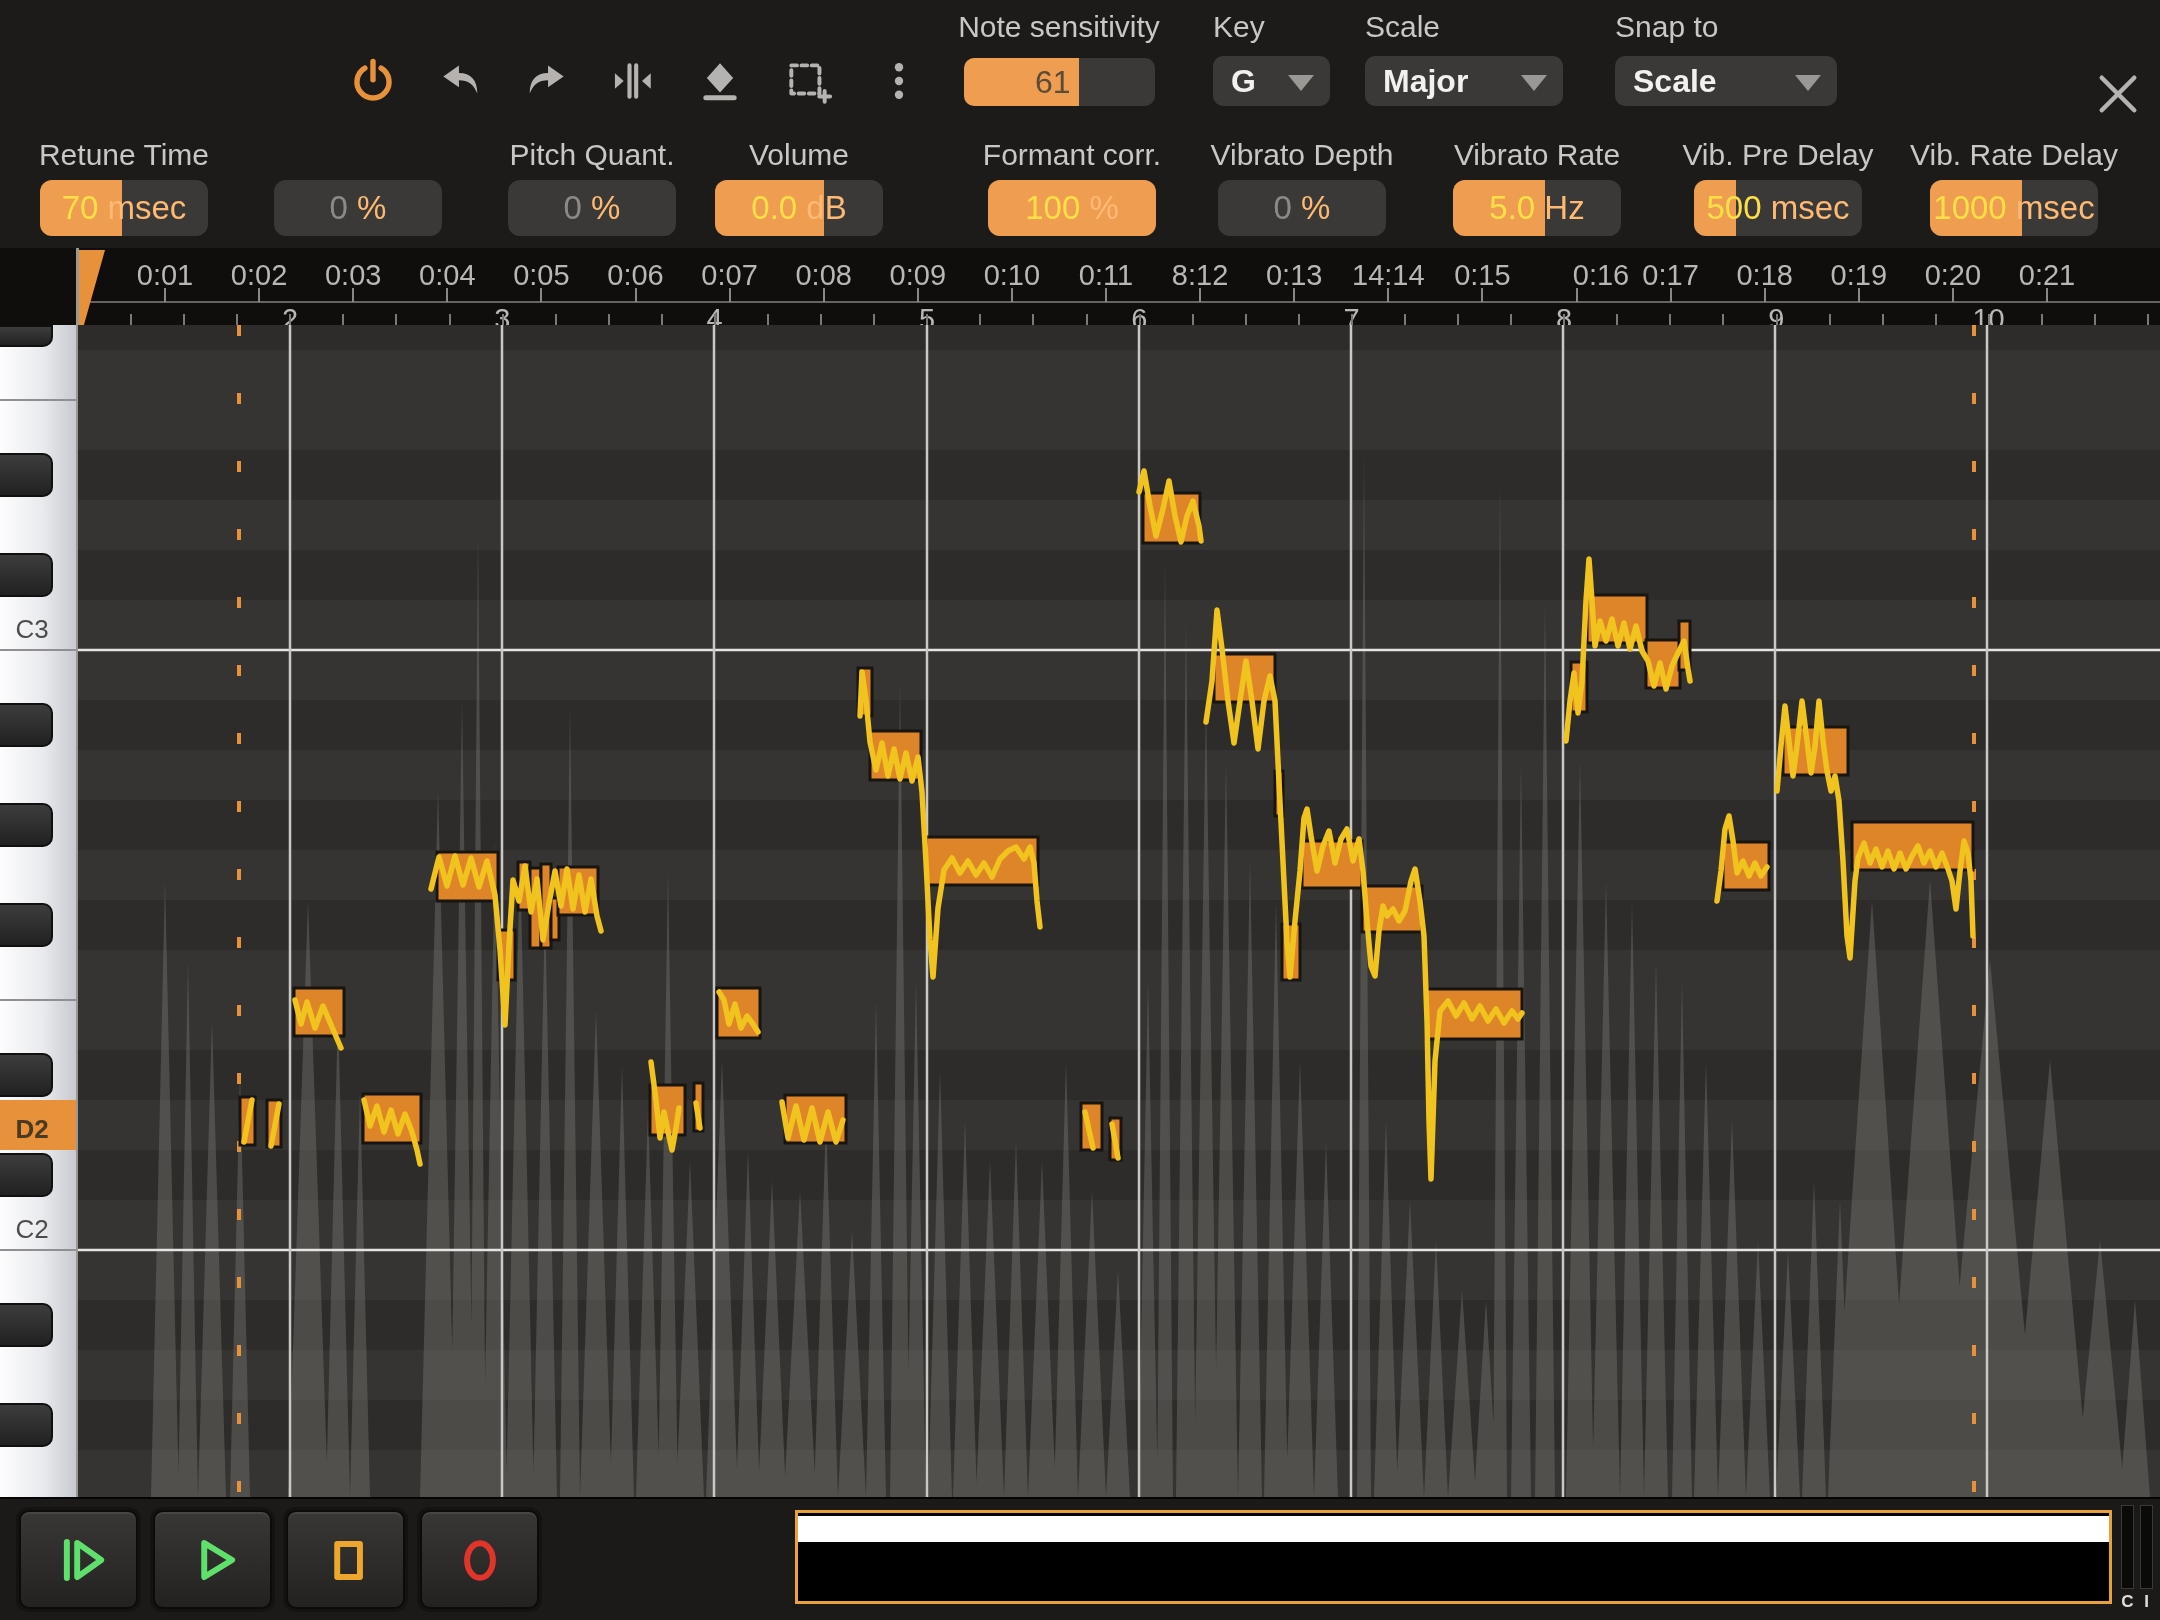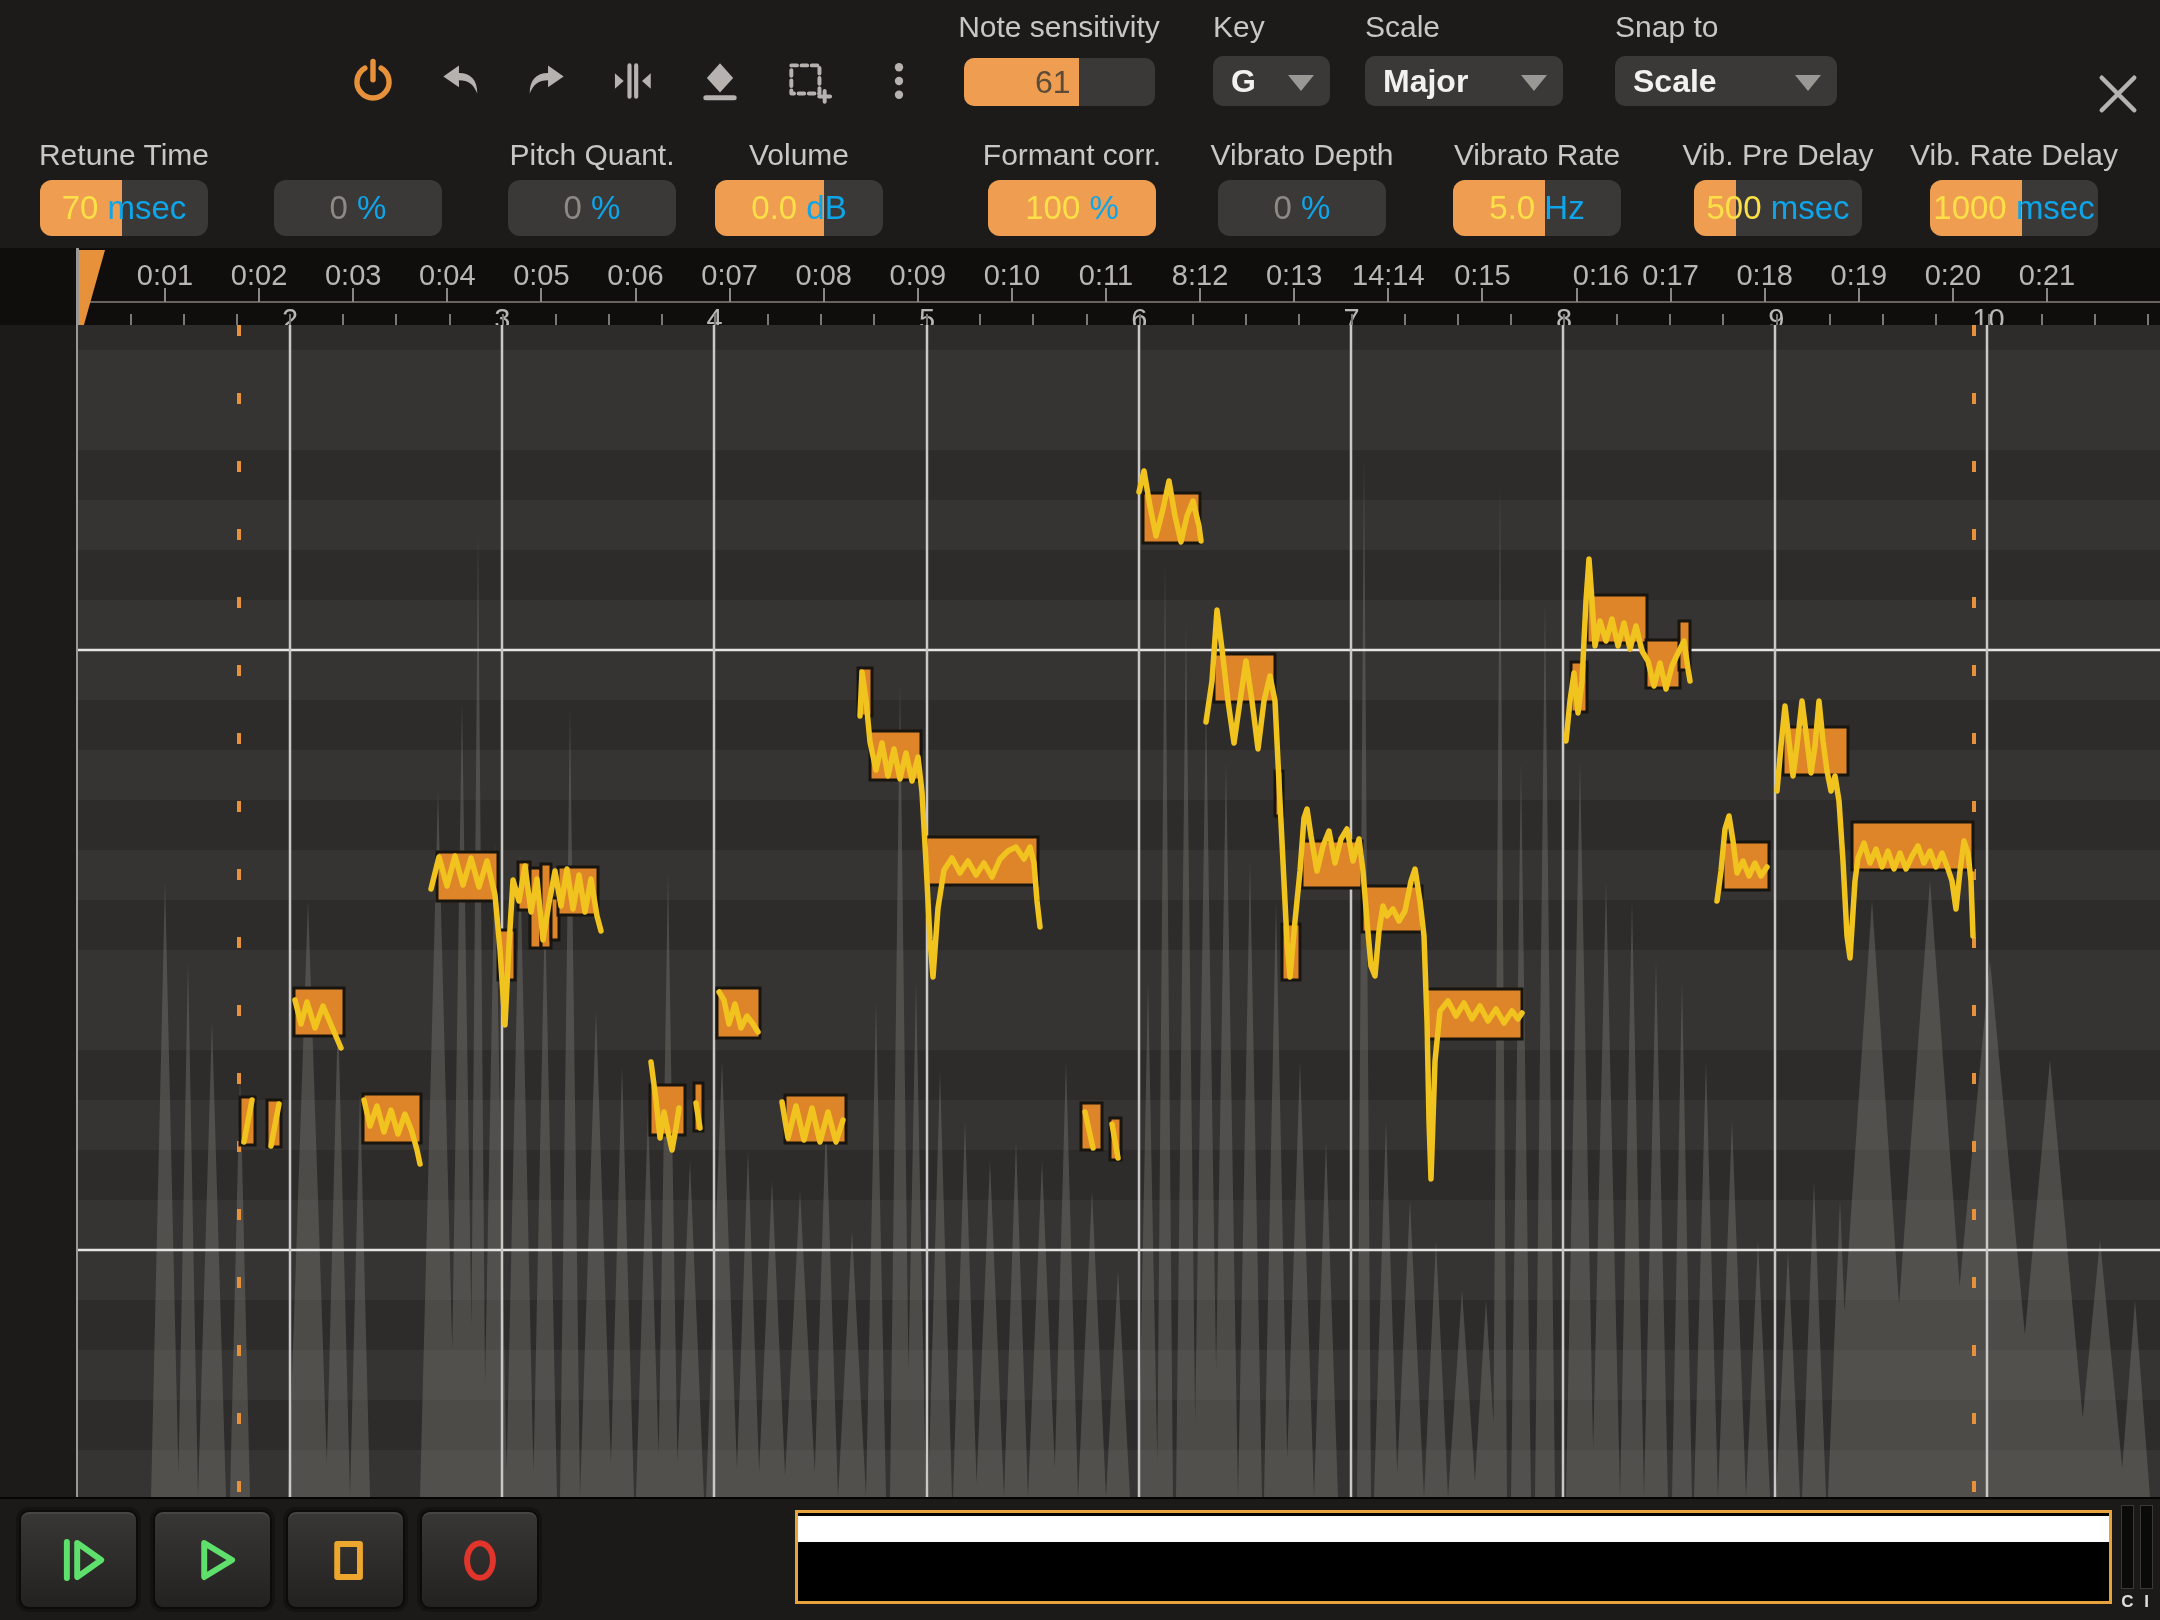--- a/index.html
+++ b/index.html
@@ -15,21 +15,21 @@
   .ns-val{position:absolute;top:0;line-height:48px;font-size:32px;color:#5a4c38;text-align:right;}
   .dd{top:56px;height:50px;background:#3b3937;border-radius:10px;color:#fff;}
   .dd .dd-txt{position:absolute;left:18px;top:0;line-height:50px;font-size:32px;font-weight:bold;color:#f2f1ef;}
   .dd .tri{position:absolute;right:16px;top:19px;width:0;height:0;border-left:13px solid transparent;
            border-right:13px solid transparent;border-top:16px solid #9a9895;}
   
   .p-label{top:138px;height:36px;font-size:30px;color:#c9c7c5;text-align:center;white-space:nowrap;}
   .p-box{top:180px;width:168px;height:56px;background:#3b3937;border-radius:12px;overflow:hidden;}
   .p-box .fill{position:absolute;left:0;top:0;bottom:0;background:#ef9d50;}
   .p-txt{position:absolute;left:0;right:0;top:0;line-height:56px;font-size:33px;text-align:center;white-space:nowrap;}
-  .p-val{color:#fde047;} .p-val.off{color:#8d8a86;} .p-unit{color:#0ea5e9;}
+  .p-val{color:#fde047;} .p-val.off{color:#8d8a86;} .p-unit{color:#fdba74;}
   
   #ruler{left:0;top:248px;width:2160px;height:77px;background:#0f0e0d;}
   .sec-lab{top:11px;width:90px;margin-left:-45px;font-size:29px;color:#b9b7b5;text-align:center;}
   .sec-tick{top:40px;width:2px;height:14px;background:#8a8885;}
   .bar-lab{top:55px;width:60px;margin-left:-30px;font-size:29px;color:#b9b7b5;text-align:center;}
   .sub-tick{top:66px;width:2px;height:11px;background:#7b7976;}
   #ruler-sep{top:53px;left:78px;right:0;height:2px;background:#67645f;}
   #playhead{left:78px;top:2px;width:27px;height:75px;background:#e8913b;
             clip-path:polygon(0 0,100% 0,22% 100%,0 100%);}
   
@@ -260,20 +260,40 @@
         <div class="sub-tick abs" style="left: 1829px;"></div>
         <div class="sub-tick abs" style="left: 1882px;"></div>
         <div class="sub-tick abs" style="left: 1935px;"></div>
         <div class="sub-tick abs" style="left: 1988px;"></div>
         <div class="sub-tick abs" style="left: 2041px;"></div>
         <div class="sub-tick abs" style="left: 2094px;"></div>
         <div class="sub-tick abs" style="left: 2147px;"></div>
       </div>
   </div>
 
+  <div id="piano" class="abs">
+      <div class="bkey abs" style="top: 0px; height: 22px; border-radius: 0px 0px 10px;"></div>
+      <div class="bkey abs" style="top: 128px;"></div>
+      <div class="bkey abs" style="top: 228px;"></div>
+      <div class="bkey abs" style="top: 378px;"></div>
+      <div class="bkey abs" style="top: 478px;"></div>
+      <div class="bkey abs" style="top: 578px;"></div>
+      <div class="bkey abs" style="top: 728px;"></div>
+      <div class="bkey abs" style="top: 828px;"></div>
+      <div class="bkey abs" style="top: 978px;"></div>
+      <div class="bkey abs" style="top: 1078px;"></div>
+      <div class="abs" id="d2hl" style="left: 0px; top: 775px; width: 78px; height: 50px; background: rgb(232, 145, 59);"></div>
+      <div class="pk-sep abs" style="top: 74px;"></div>
+      <div class="pk-sep abs" style="top: 324px;"></div>
+      <div class="pk-sep abs" style="top: 674px;"></div>
+      <div class="pk-sep abs" style="top: 924px;"></div>
+      <div class="pk-lab abs" style="top: 289px;">C3</div>
+      <div class="pk-lab abs" style="top: 789px; color: rgb(74, 58, 32); font-weight: bold;">D2</div>
+      <div class="pk-lab abs" style="top: 889px;">C2</div>
+    </div>
   <div id="piano-edge" class="abs"></div>
 
   <div id="grid" class="abs">
     <svg id="grid-svg" width="2082" height="1172" viewBox="78 325 2082 1172" xmlns="http://www.w3.org/2000/svg">
         <rect x="78" y="325" width="2082" height="25" fill="#2d2c2b"></rect>
         <rect x="78" y="450" width="2082" height="50" fill="#2d2c2b"></rect>
         <rect x="78" y="550" width="2082" height="50" fill="#2d2c2b"></rect>
         <rect x="78" y="700" width="2082" height="50" fill="#2d2c2b"></rect>
         <rect x="78" y="800" width="2082" height="50" fill="#2d2c2b"></rect>
         <rect x="78" y="900" width="2082" height="50" fill="#2d2c2b"></rect>

